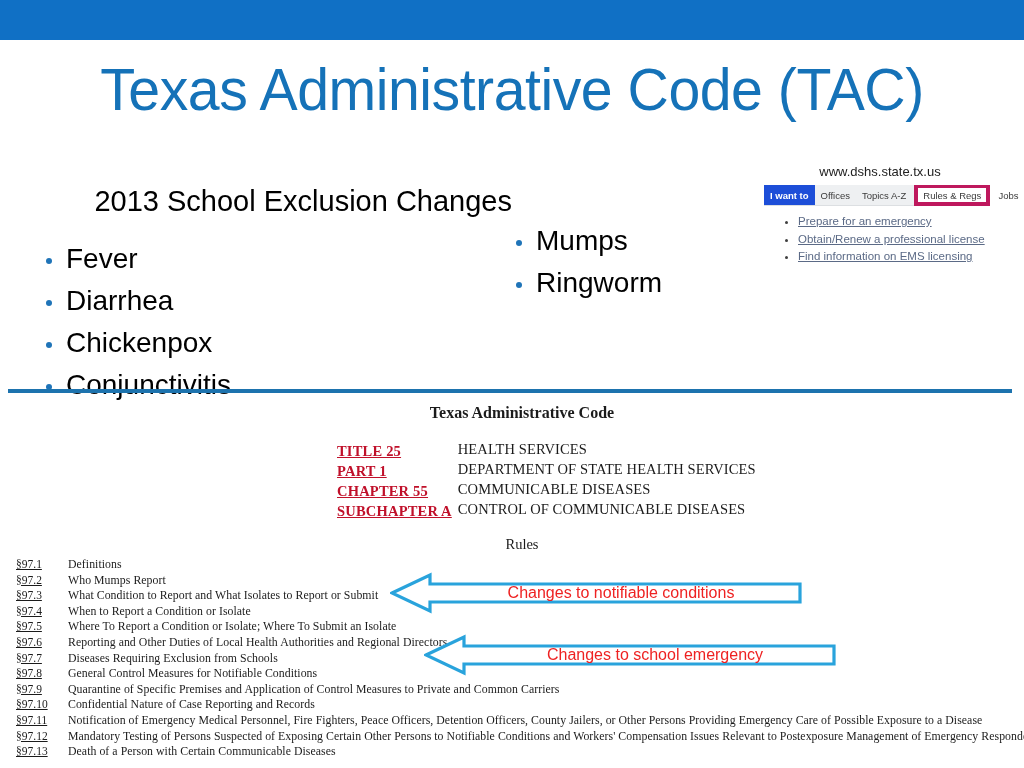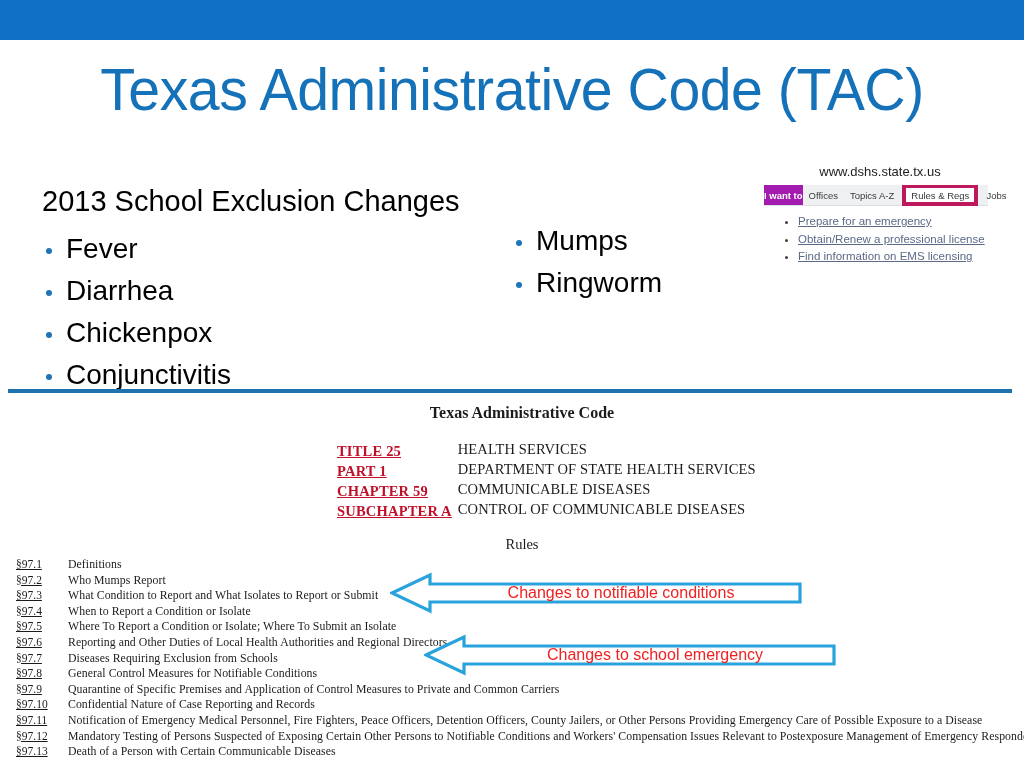--- a/index.html
+++ b/index.html
@@ -56,22 +56,23 @@
   .bullets-right {
     position: absolute;
     left: 512px;
     top: 220px;
     width: 260px;
   }
   .bullets-heading {
     font-size: 29px;
     line-height: 38px;
     color: #000000;
-    margin-bottom: 8px;
-    white-space: nowrap;
+    margin-bottom: 18px;
+    white-space: nowrap;
+    text-align: right;
   }
   .blist {
     list-style: none;
     margin: 0;
     padding: 0;
   }
   .blist li {
     position: relative;
     font-size: 28px;
     line-height: 42px;
@@ -125,25 +126,25 @@
     background: #eef0f2;
     border-bottom: 1px solid #dcdfe2;
   }
   .site-nav-inner {
     position: relative;
     height: 20px;
     display: flex;
     align-items: stretch;
   }
   .nav-pill {
-    background: #a21caf;
+    background: #1d4ed8;
     color: #ffffff;
     font-size: 9.5px;
     font-weight: bold;
-    padding: 0 0;
+    padding: 0 6px;
     display: flex;
     align-items: center;
     white-space: nowrap;
   }
   .nav-tab {
     color: #3a3a3a;
     font-size: 9.5px;
     padding: 0 6px;
     display: flex;
     align-items: center;
@@ -356,21 +357,21 @@
       <tbody>
           <tr>
         <td class="tac-key">TITLE 25</td>
         <td class="tac-val">HEALTH SERVICES</td>
       </tr>
       <tr>
         <td class="tac-key">PART 1</td>
         <td class="tac-val">DEPARTMENT OF STATE HEALTH SERVICES</td>
       </tr>
       <tr>
-        <td class="tac-key">CHAPTER 59</td>
+        <td class="tac-key">CHAPTER 55</td>
         <td class="tac-val">COMMUNICABLE DISEASES</td>
       </tr>
       <tr>
         <td class="tac-key">SUBCHAPTER A</td>
         <td class="tac-val">CONTROL OF COMMUNICABLE DISEASES</td>
       </tr>
     </tbody>
       </table>
     <div class="tac-rules-label">Rules</div>
   </div>

